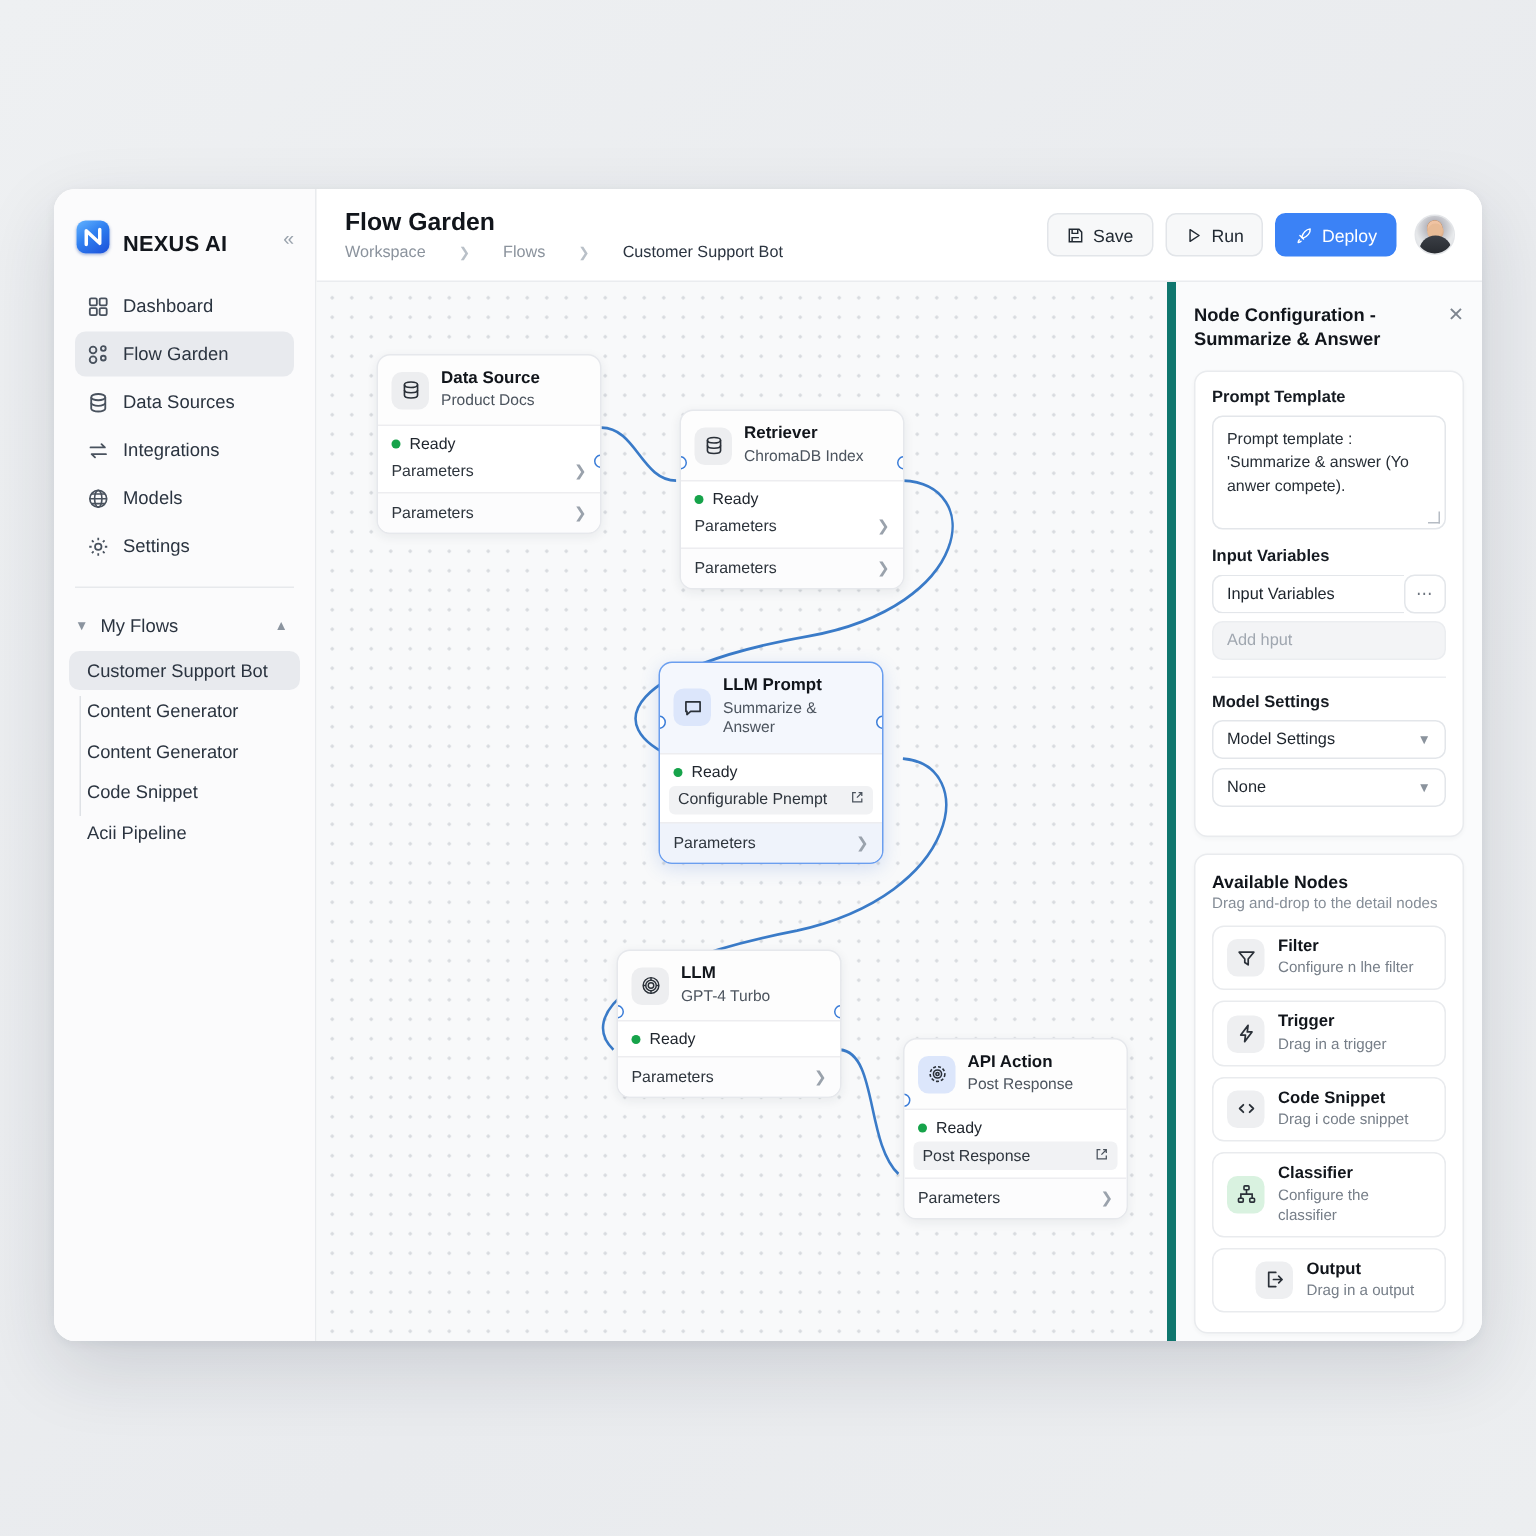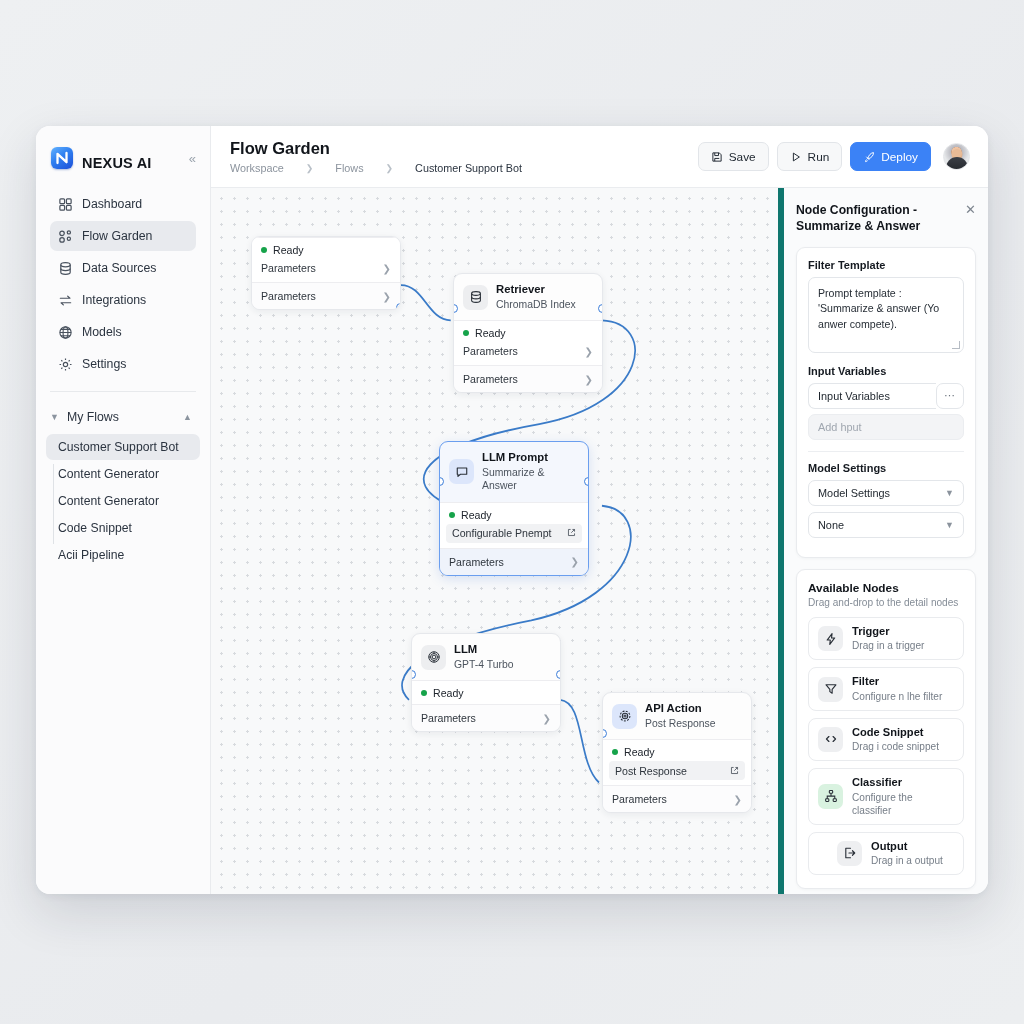--- a/index.html
+++ b/index.html
@@ -384,20 +384,33 @@
           <svg id="edges" width="100%" height="100%" viewBox="0 0 570 640" preserveAspectRatio="none">
             <g fill="none" stroke="#3a7bc8" stroke-width="1.7">
               <path d="M191 88 C 214 88, 218 120, 241 120"></path>
               <path d="M393 120 C 448 122, 440 196, 330 214 C 210 233, 188 268, 241 288"></path>
               <path d="M393 288 C 444 292, 432 370, 322 392 C 208 412, 176 444, 199 464"></path>
               <path d="M351 464 C 376 466, 368 520, 390 539"></path>
             </g>
           </svg>
 
           <div class="node" style="left:40px; top:48px;">
+            <div class="node-head">
+              <div class="node-icon">
+                <svg width="14" height="14" viewBox="0 0 16 16" fill="none" stroke="currentColor" stroke-width="1.25">
+                    <ellipse cx="8" cy="4" rx="5" ry="2.1"></ellipse>
+                    <path d="M3 4v8c0 1.2 2.2 2.1 5 2.1s5-.9 5-2.1V4"></path>
+                    <path d="M3 8c0 1.2 2.2 2.1 5 2.1s5-.9 5-2.1"></path>
+                  </svg>
+              </div>
+              <div class="node-titles">
+                <div class="node-title">Data Source</div>
+                <div class="node-sub">Product Docs</div>
+              </div>
+            </div>
             <div class="node-body">
               <div class="status">
                 <span class="dot"></span>
                 <span>Ready</span>
               </div>
               <div class="row">
                 <span>Parameters</span>
                 <span class="chev">❯</span>
               </div>
             </div>
@@ -537,21 +550,21 @@
           </div>
         </section>
 
         <aside id="inspector">
           <div class="insp-head">
             <div class="insp-title">Node Configuration - Summarize &amp; Answer</div>
             <div class="insp-close">✕</div>
           </div>
 
           <div class="card">
-            <div class="fld-label">Filter Template</div>
+            <div class="fld-label">Prompt Template</div>
             <div class="textarea">Prompt template : 'Summarize &amp; answer (Yo anwer compete).</div>
 
             <div class="fld-label" style="margin-top:12px;">Input Variables</div>
             <div class="input-row">
               <div class="input split">Input Variables</div>
               <div class="input-btn">⋯</div>
             </div>
             <div class="input muted">Add hput</div>
 
             <div class="divider"></div>
@@ -567,38 +580,38 @@
             </div>
           </div>
 
           <div class="card">
             <div class="avail-title">Available Nodes</div>
             <div class="avail-sub">Drag and-drop to the detail nodes</div>
 
             <div class="avail-item">
               <div class="avail-ico">
                   <svg width="14" height="14" viewBox="0 0 16 16" fill="none" stroke="currentColor" stroke-width="1.3" stroke-linejoin="round">
+                    <path d="M2.4 3.2h11.2L9.3 8.4v4.4L6.7 11V8.4z"></path>
+                  </svg>
+                </div>
+              <div>
+                <div class="avail-name">Filter</div>
+                <div class="avail-desc">Configure n lhe filter</div>
+              </div>
+            </div>
+
+            <div class="avail-item">
+              <div class="avail-ico">
+                  <svg width="14" height="14" viewBox="0 0 16 16" fill="none" stroke="currentColor" stroke-width="1.3" stroke-linejoin="round">
                     <path d="M9.2 1.8L3.6 9.2h3.6l-.6 5 5.6-7.4H8.6z"></path>
                   </svg>
                 </div>
               <div>
                 <div class="avail-name">Trigger</div>
                 <div class="avail-desc">Drag in a trigger</div>
-              </div>
-            </div>
-
-            <div class="avail-item">
-              <div class="avail-ico">
-                  <svg width="14" height="14" viewBox="0 0 16 16" fill="none" stroke="currentColor" stroke-width="1.3" stroke-linejoin="round">
-                    <path d="M2.4 3.2h11.2L9.3 8.4v4.4L6.7 11V8.4z"></path>
-                  </svg>
-                </div>
-              <div>
-                <div class="avail-name">Filter</div>
-                <div class="avail-desc">Configure n lhe filter</div>
               </div>
             </div>
 
             <div class="avail-item">
               <div class="avail-ico">
                   <svg width="14" height="14" viewBox="0 0 16 16" fill="none" stroke="currentColor" stroke-width="1.4" stroke-linecap="round" stroke-linejoin="round">
                     <path d="M5.6 5.2L2.8 8l2.8 2.8M10.4 5.2L13.2 8l-2.8 2.8"></path>
                   </svg>
                 </div>
               <div>

